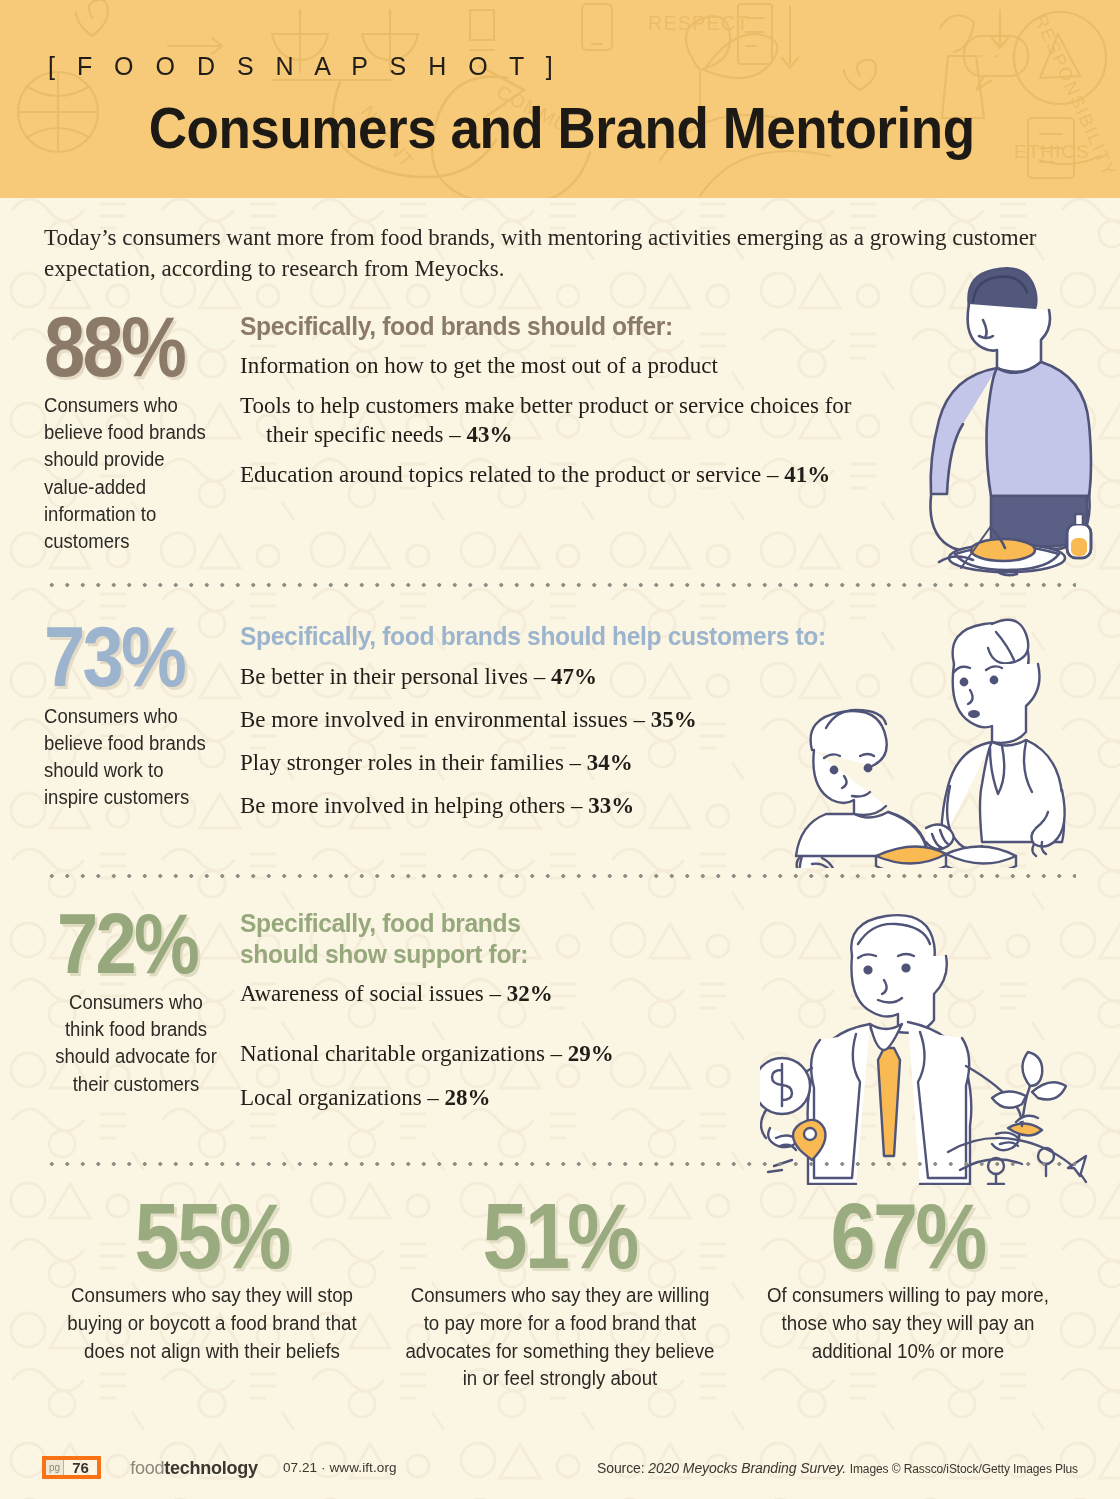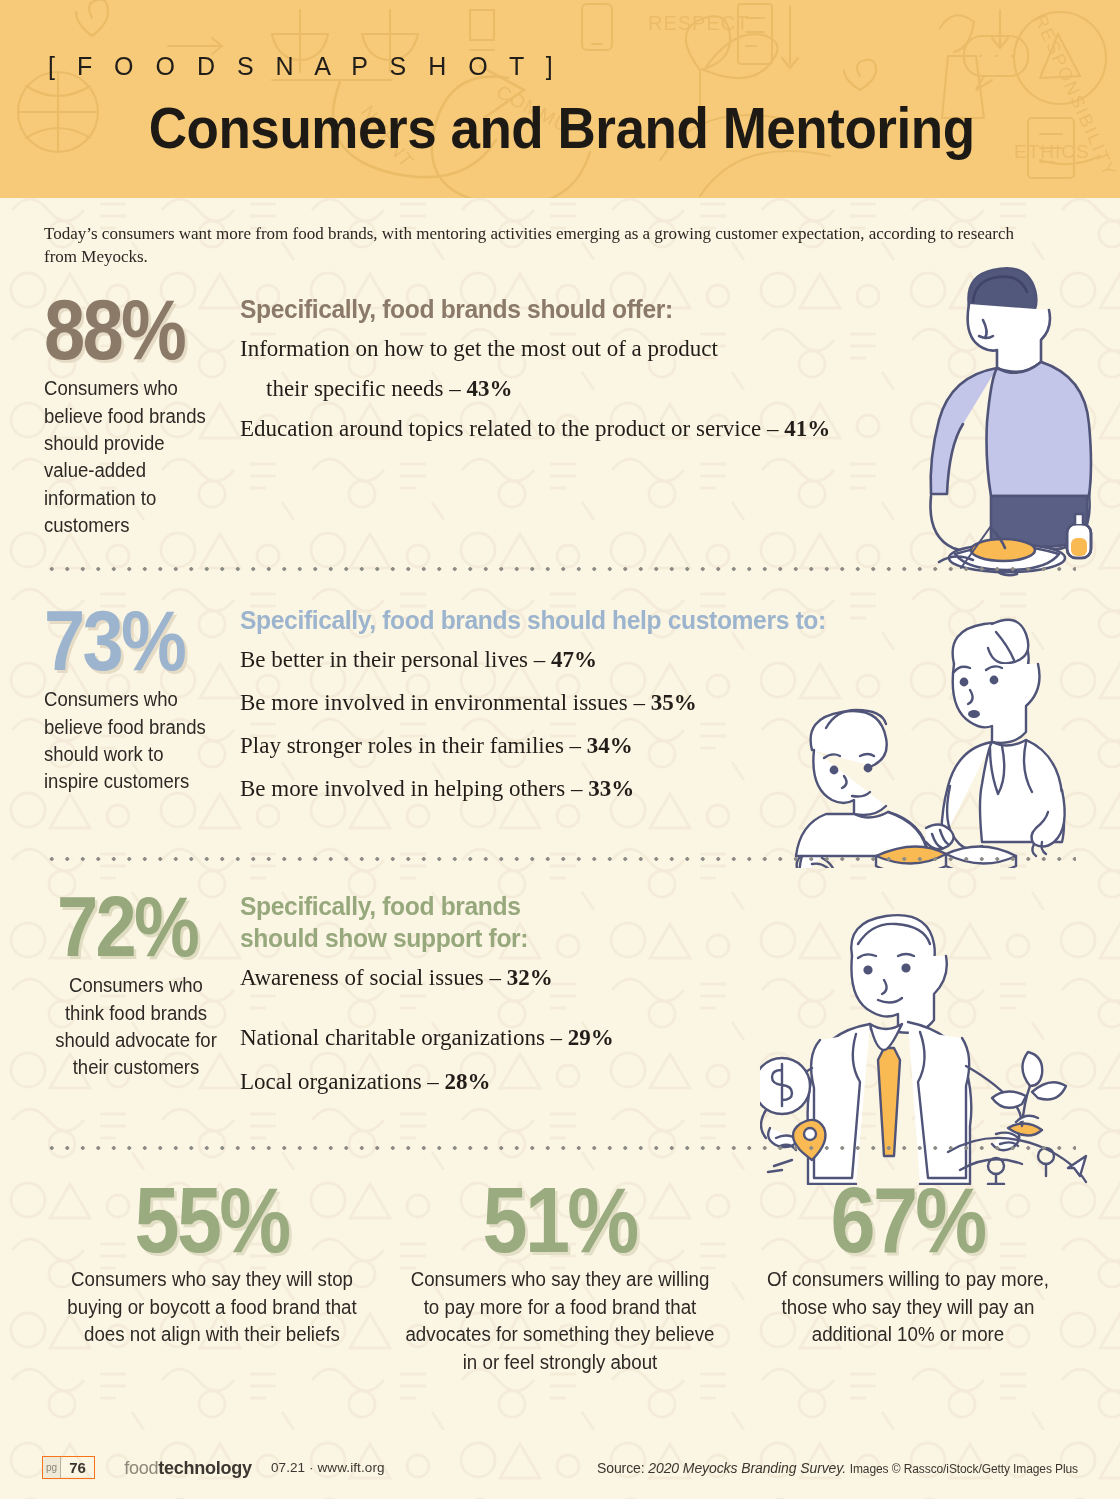--- a/index.html
+++ b/index.html
@@ -67,21 +67,21 @@
     transform: scaleX(.93);
     transform-origin: center;
   }
 
   
   .intro {
     position: relative;
     z-index: 2;
     margin: 24px 56px 0 44px;
     font-family: "Liberation Serif", serif;
-    font-size: 17px;
+    font-size: 23px;
     line-height: 1.36;
     color: #2a2622;
     max-width: 1000px;
   }
 
   
   .section {
     position: relative;
     z-index: 2;
     display: flex;
@@ -191,21 +191,21 @@
     left: 0; right: 0; bottom: 20px;
     z-index: 3;
     display: flex;
     align-items: center;
     padding: 0 42px;
     font-family: "Liberation Sans", sans-serif;
   }
   .pg-box {
     display: flex;
     align-items: stretch;
-    border: 1px solid #f97316;
+    border: 4px solid #f97316;
     height: 23px;
   }
   .pg-lbl {
     font-size: 10px;
     color: #8d867a;
     padding: 0 3px;
     display: flex; align-items: center;
     border-right: 1px solid #b9b2a3;
     background: #efe9d8;
   }
@@ -218,21 +218,21 @@
   }
   .brand {
     margin-left: 26px;
     font-size: 19px;
     letter-spacing: -.3px;
     color: #8d867a;
     transform: scaleX(.95);
   }
   .brand b { color: #3b362f; font-weight: 700; }
   .issue {
-    margin-left: 16px;
+    margin-left: 22px;
     font-size: 13.5px;
     color: #3b362f;
     letter-spacing: .1px;
   }
   .source {
     margin-left: auto;
     font-size: 14px;
     color: #3b362f;
     letter-spacing: -.1px;
   }
@@ -449,20 +449,21 @@
       <div class="stat-num">88%</div>
       <div class="stat-cap">Consumers who believe food brands should provide value-added information to customers</div>
     </div>
     <div class="list-col">
       <div class="list-head">Specifically, food brands should offer:</div>
 
       <div class="list-item">
         <span>Information on how to get the most out of a product</span>
       </div>
       <div class="list-item">
+        <span>Tools to help customers make better product or service choices for</span>
         <span class="ind"><span>their specific needs – </span><span class="pct">43%</span></span>
       </div>
       <div class="list-item">
         <span>Education around topics related to the product or service – </span><span class="pct">41%</span>
       </div>
     </div>
   </div>
 
   <div class="divider" style="margin-top:28px;"></div>
 

